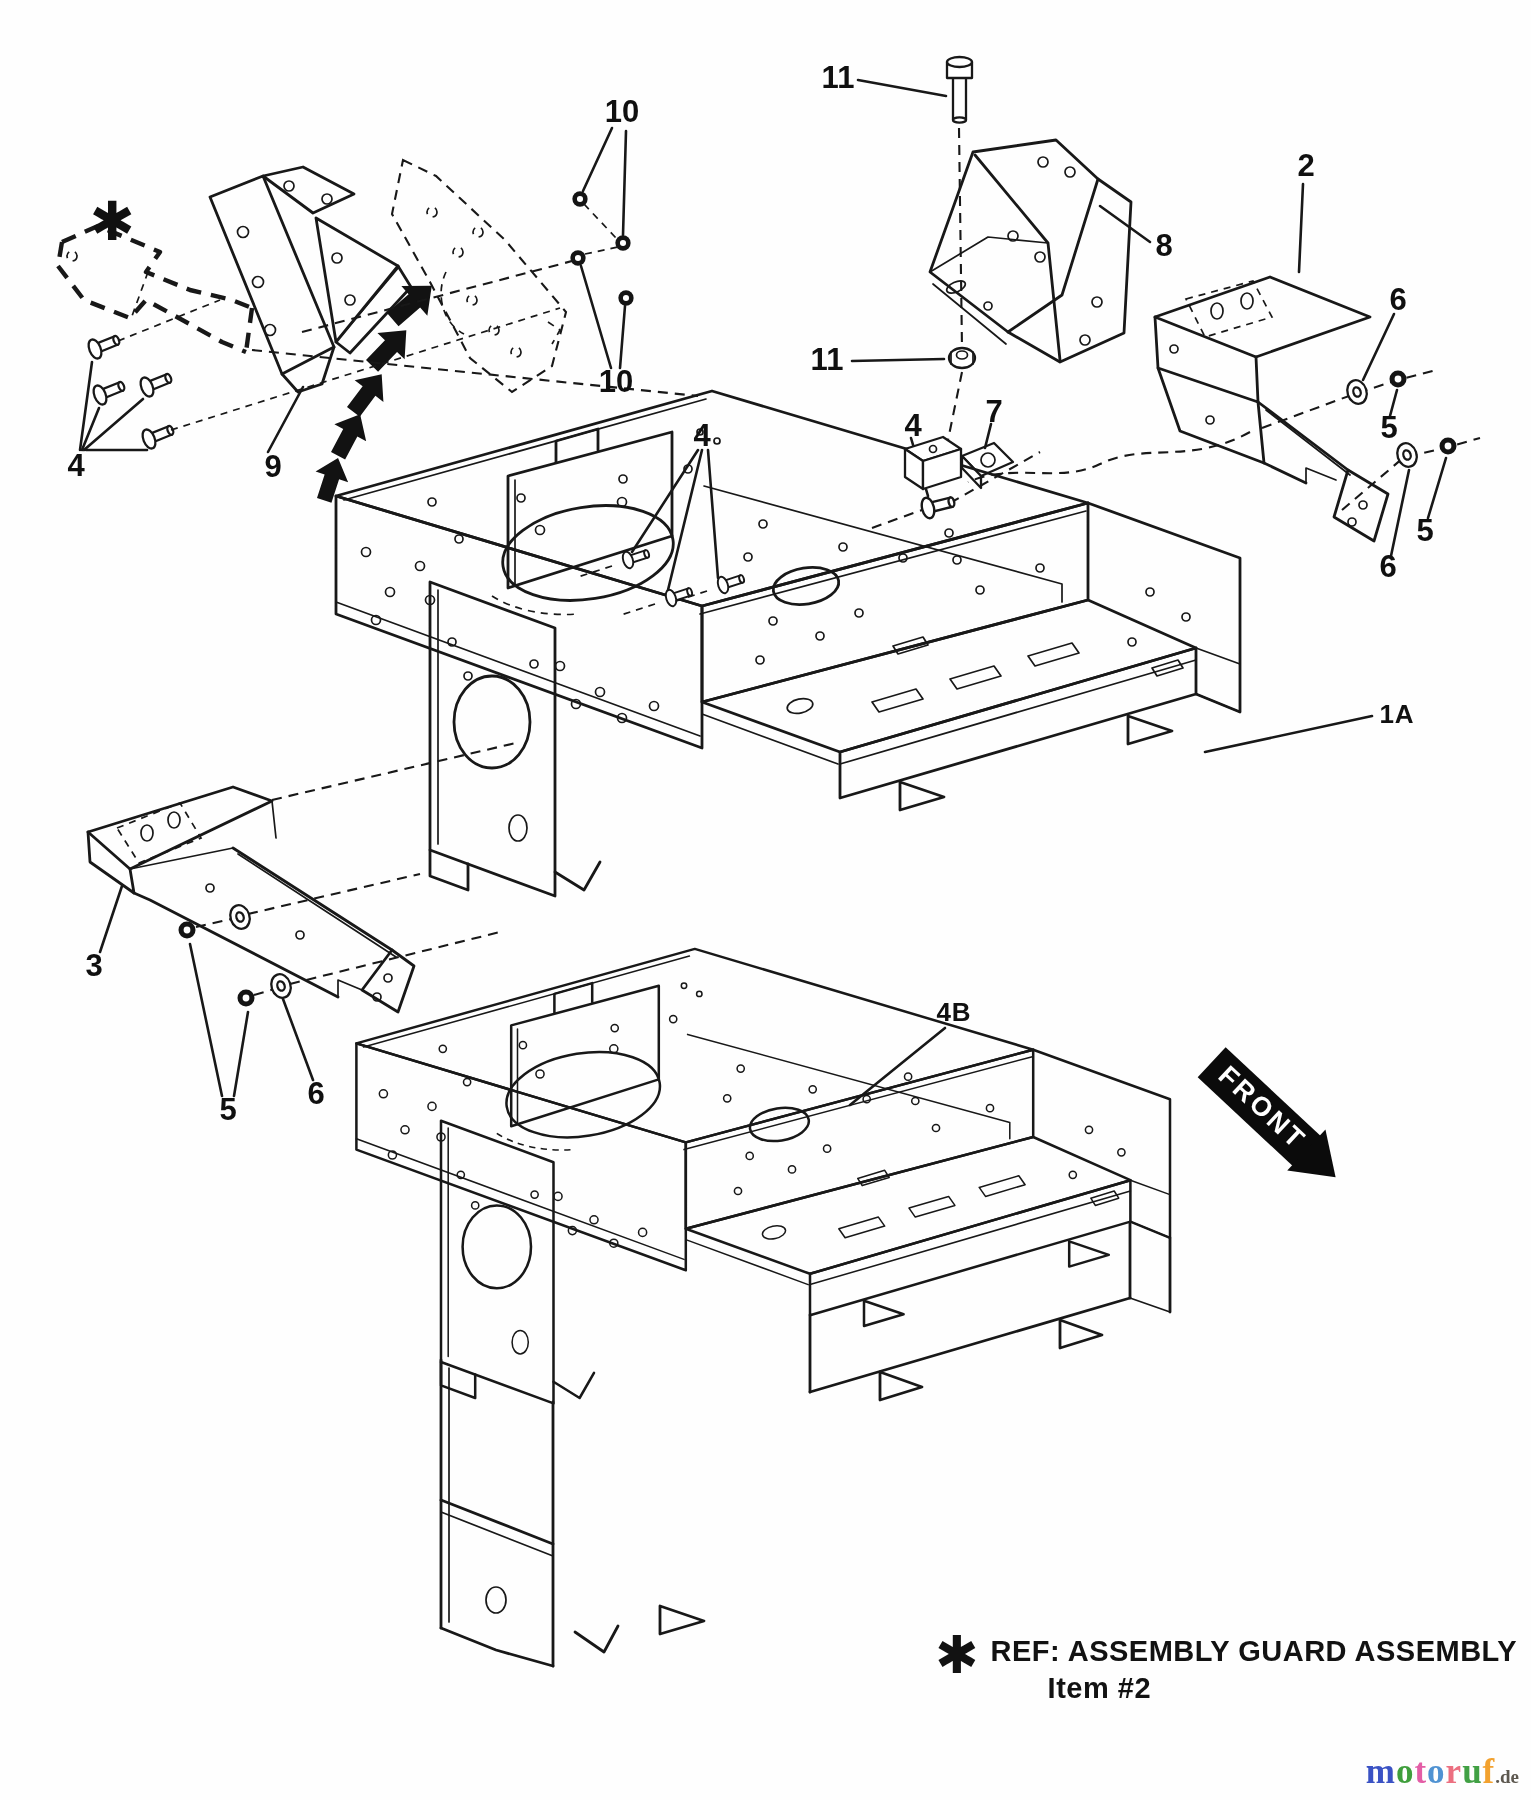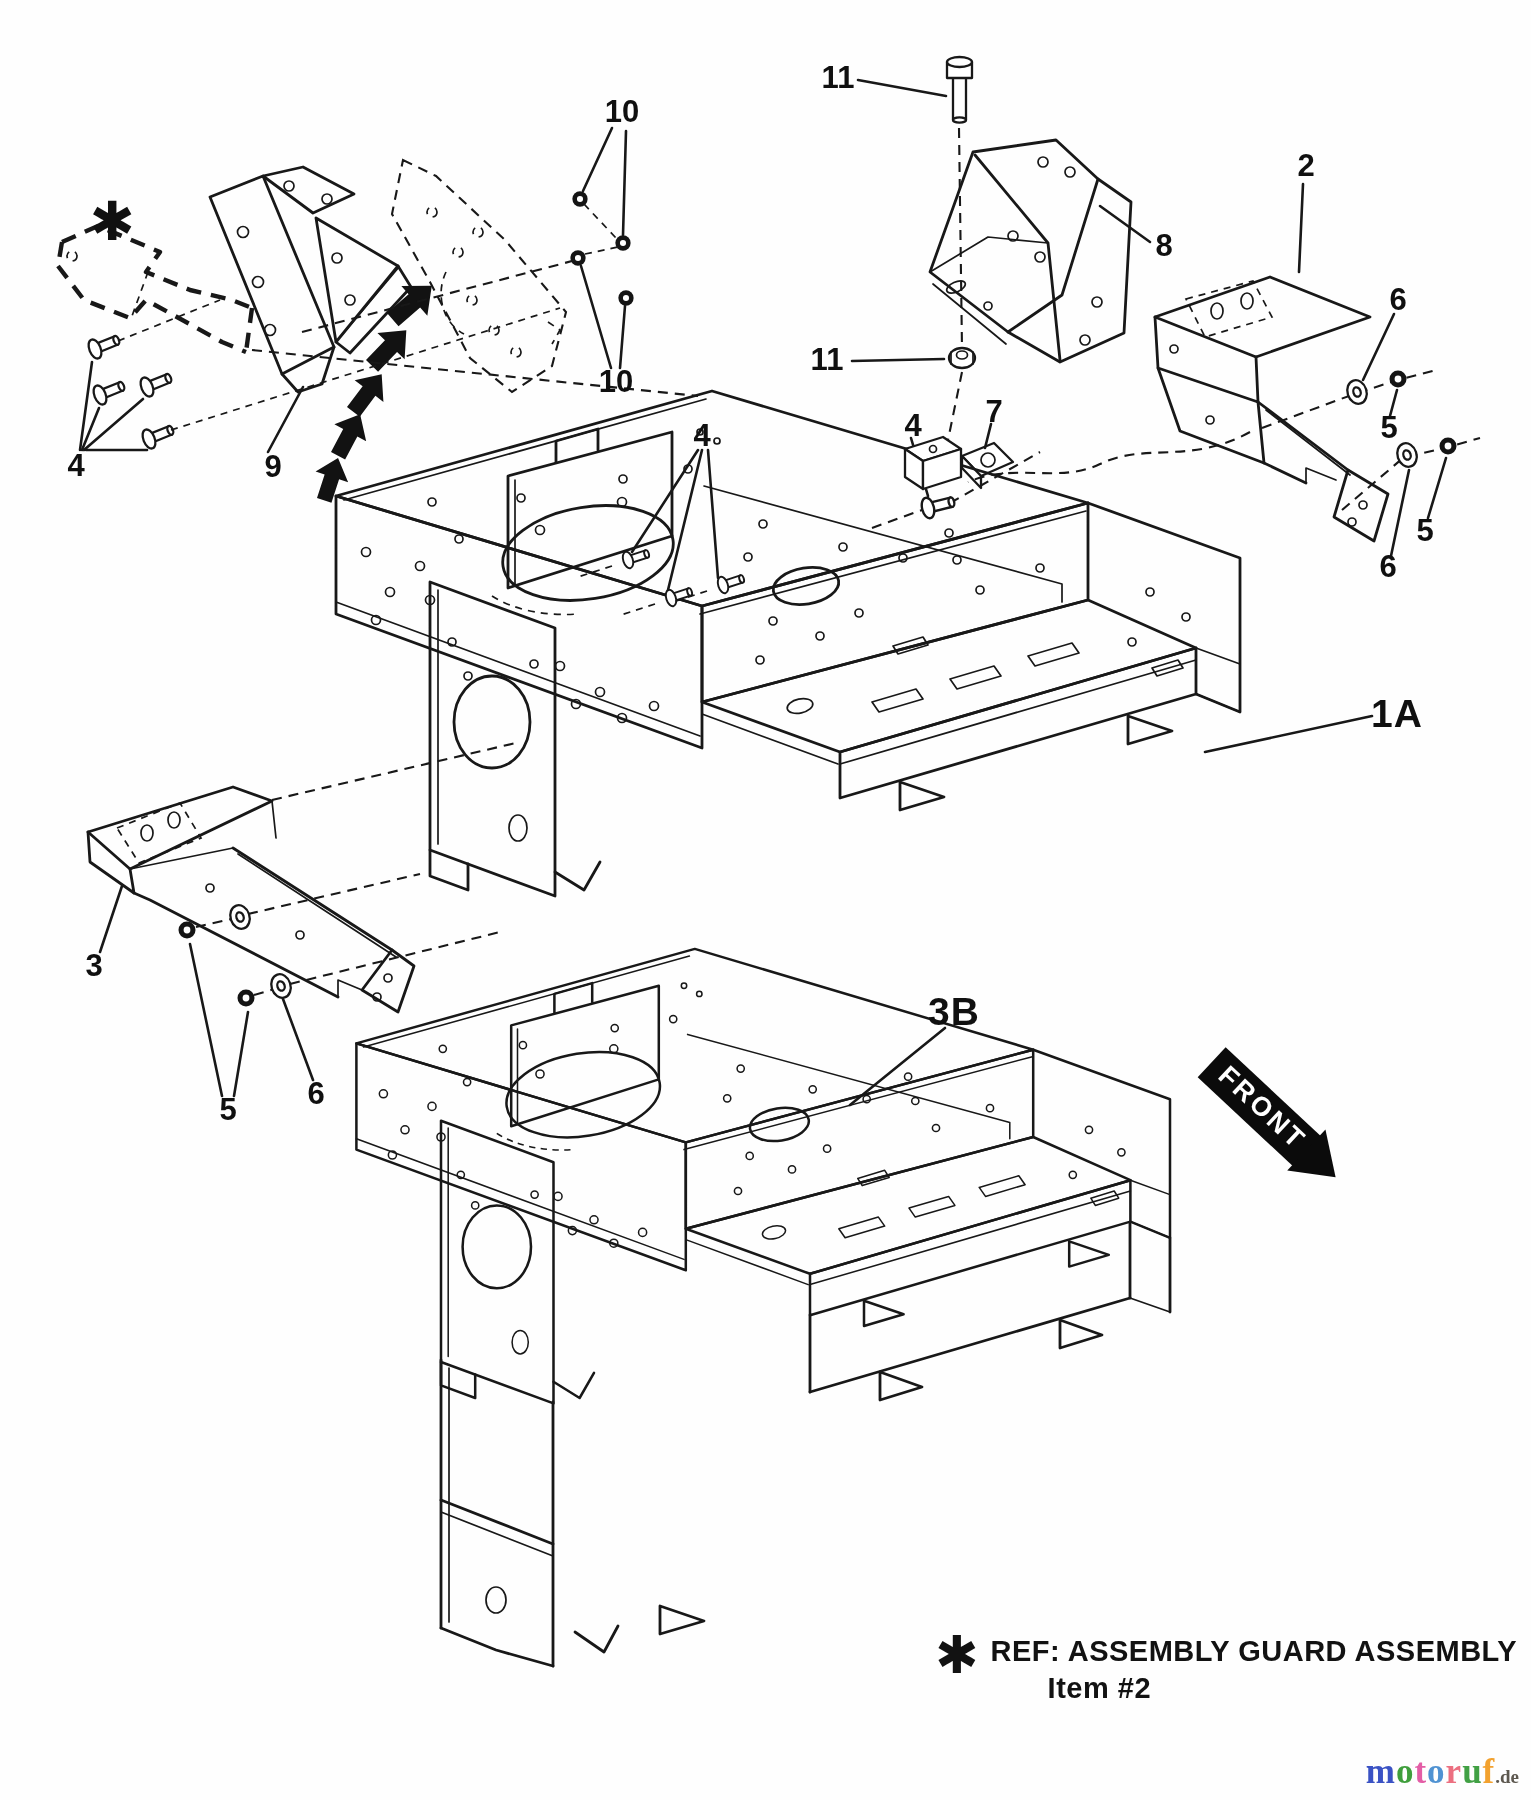--- a/index.html
+++ b/index.html
@@ -18,21 +18,21 @@
   .dshh{ fill:none; stroke:#181818; stroke-width:4.4; stroke-dasharray:15 10; stroke-linejoin:round; }
   .blk { fill:#121212; stroke:none; }
   .whf { fill:#ffffff; stroke:#181818; stroke-width:2.3; stroke-linejoin:round; }
   .ldr { fill:none; stroke:#181818; stroke-width:2.6; stroke-linecap:round; }
 
   
   .lbl {
     position:absolute; transform:translate(-50%,-50%);
     font-weight:bold; font-size:31px; color:#101010; white-space:nowrap;
   }
-  .lbl.big  { font-size:39px; letter-spacing:1px; }
+  .lbl.big  { font-size:26px; letter-spacing:1px; }
   .lbl.star { font-size:54px; font-family:"DejaVu Sans", sans-serif; }
 
   
   .front-banner {
     position:absolute; left:1212px; top:1034px;
     transform:rotate(43deg); transform-origin:left center;
     display:flex; align-items:center;
   }
   .front-ribbon {
     background:#0b0b0b; color:#ffffff; font-weight:bold;
@@ -427,21 +427,21 @@
 <div class="lbl" style="left:1164px;top:246px">8</div>
 <div class="lbl" style="left:1306px;top:166px">2</div>
 <div class="lbl" style="left:1398px;top:300px">6</div>
 <div class="lbl" style="left:1389px;top:428px">5</div>
 <div class="lbl" style="left:1425px;top:531px">5</div>
 <div class="lbl" style="left:1388px;top:567px">6</div>
 <div class="lbl big" style="left:1397px;top:714px">1A</div>
 <div class="lbl" style="left:94px;top:966px">3</div>
 <div class="lbl" style="left:228px;top:1110px">5</div>
 <div class="lbl" style="left:316px;top:1094px">6</div>
-<div class="lbl big" style="left:954px;top:1012px">3B</div>
+<div class="lbl big" style="left:954px;top:1012px">4B</div>
 
 <div class="front-banner">
   <span class="front-ribbon">FRONT</span>
   <span class="front-arrowhead"></span>
 </div>
 
 <div class="ref-note">
   <span class="ref-star">✱</span>
   <div class="ref-lines">
     <div>REF: ASSEMBLY GUARD ASSEMBLY</div>

